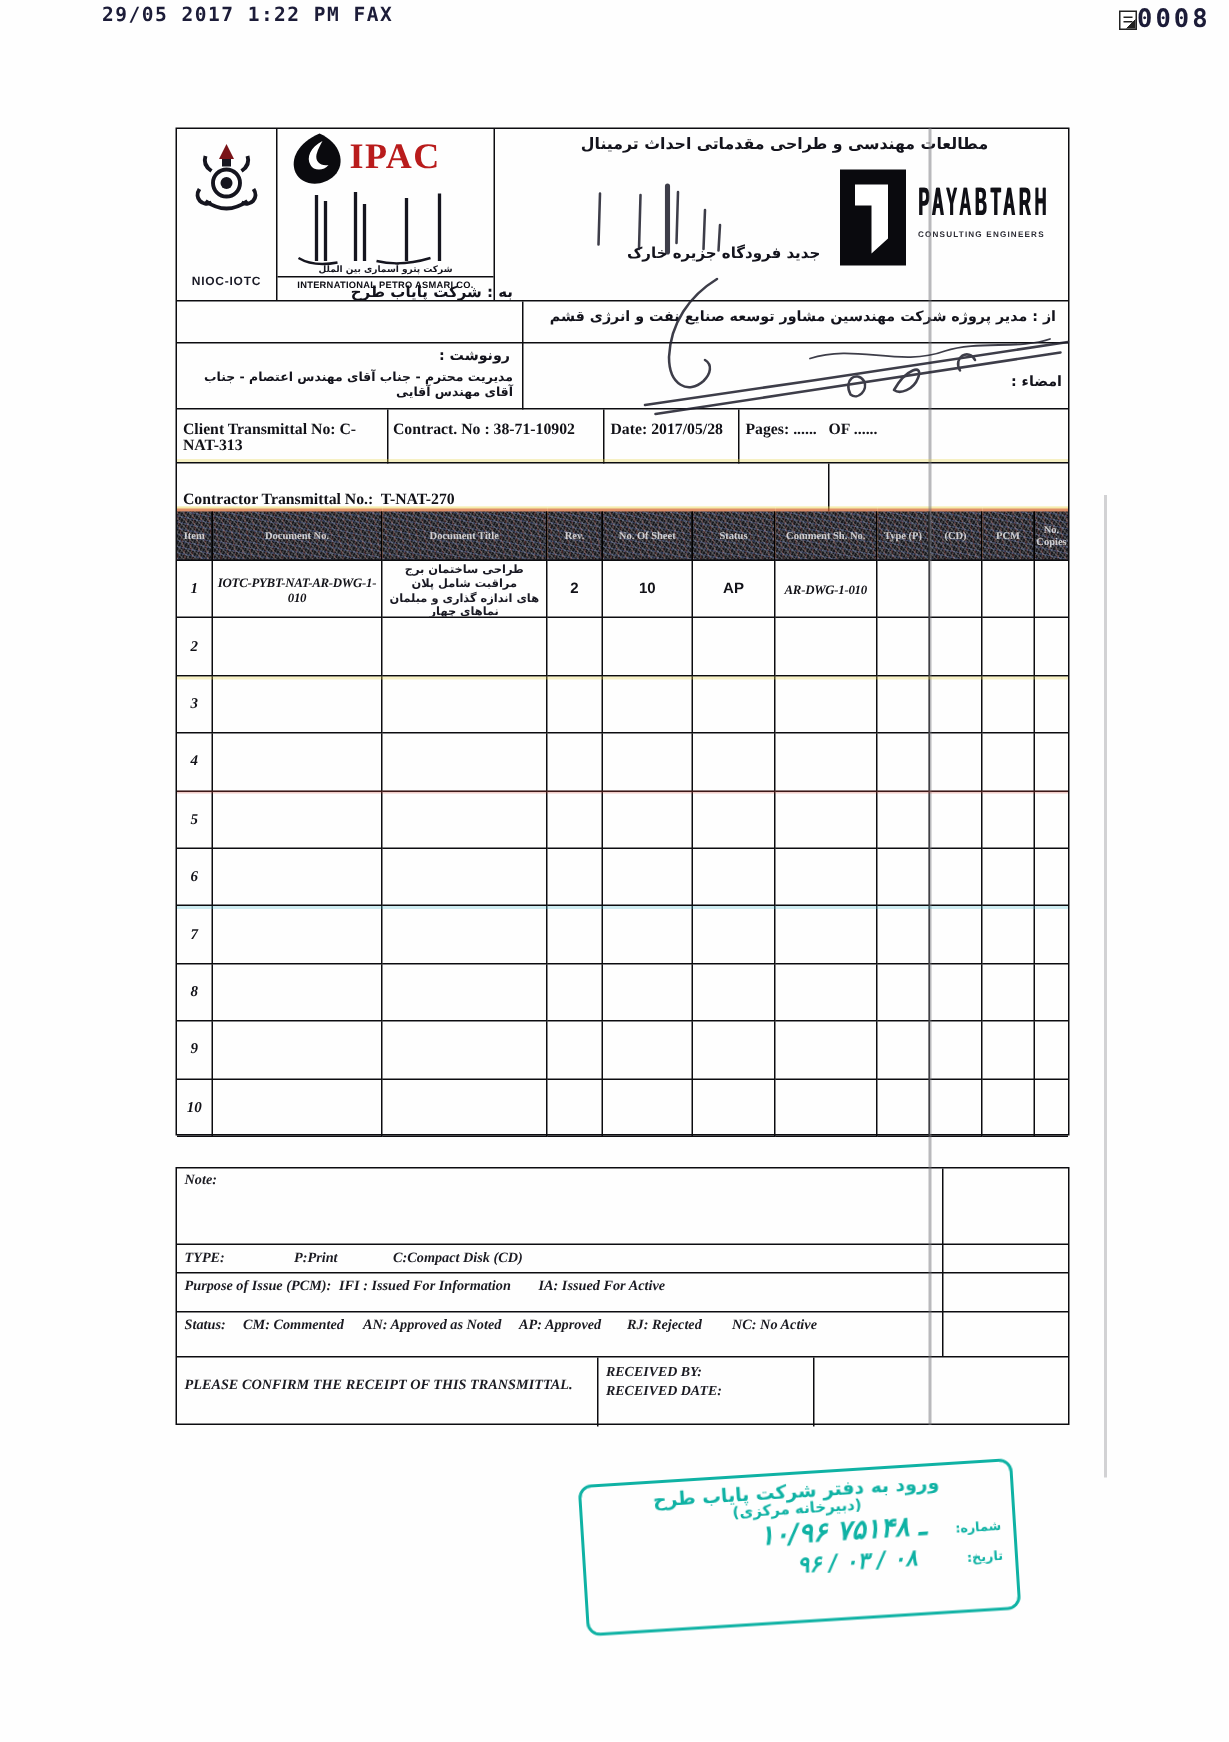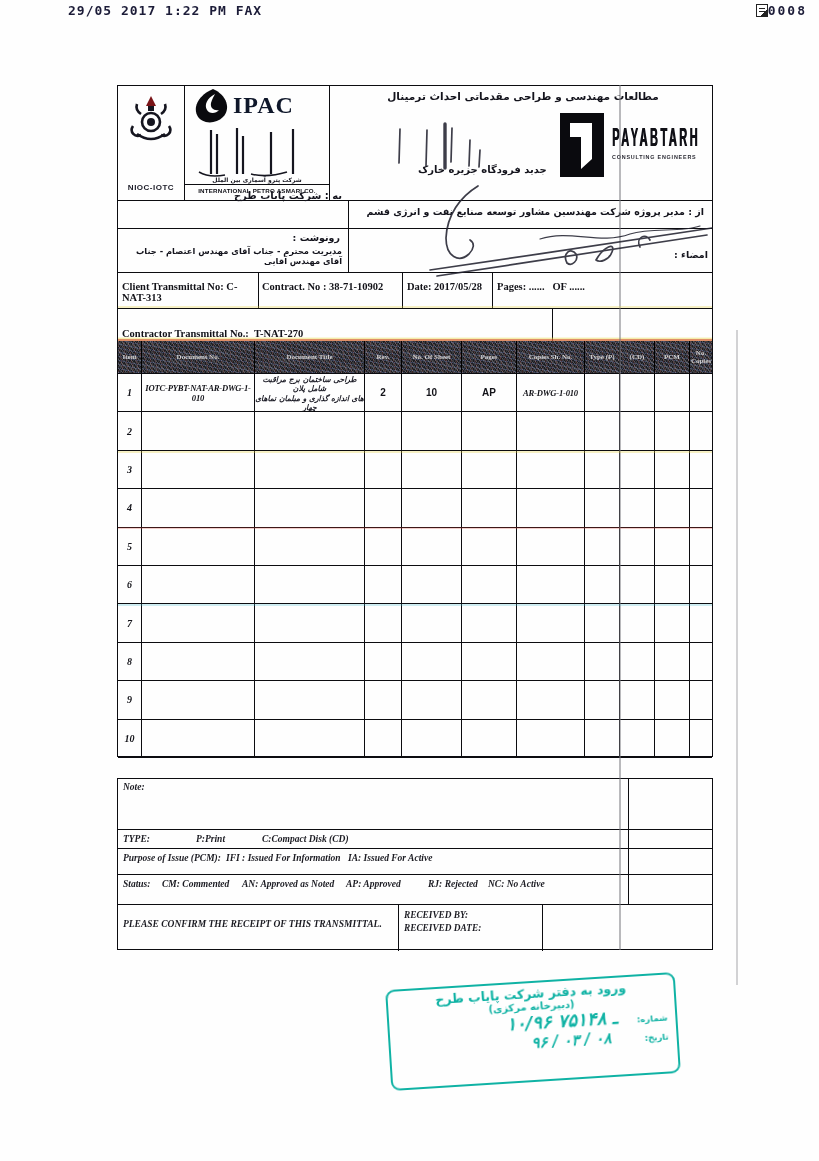--- a/index.html
+++ b/index.html
@@ -6,36 +6,36 @@
   html,body { background:#ffffff; }
   .page {
     position:relative; width:819px; height:1161px; background:#fefefe;
     font-family:"Liberation Serif", serif; color:#121218; overflow:hidden;
   }
   .abs { position:absolute; }
   .soft { filter: blur(.3px); }
 
   
   .fax-left { left:68px; top:3px; font-family:"DejaVu Sans Mono", monospace; font-weight:bold; font-size:13px; letter-spacing:1px; color:#1c1c38; }
-  .fax-right { right:12px; top:3px; font-family:"DejaVu Sans Mono", monospace; font-weight:bold; font-size:13px; letter-spacing:2px; color:#1c1c38; display:flex; align-items:center; gap:0; }
+  .fax-right { right:12px; top:3px; font-family:"DejaVu Sans Mono", monospace; font-weight:bold; font-size:17px; letter-spacing:2px; color:#1c1c38; display:flex; align-items:center; gap:0; }
   .fax-icon { width:12px; height:13px; border:1.6px solid #222; position:relative; background:linear-gradient(135deg,#fff 70%,#222 71%); }
   .fax-icon:before { content:""; position:absolute; left:2px; top:3px; width:6px; height:1.4px; background:#222; box-shadow:0 3px 0 #222; }
 
   
   #form-main { left:117px; top:85px; width:596px; height:672px; border:1.6px solid #0c0c10; }
   #form-notes { left:117px; top:778px; width:596px; height:172px; border:1.6px solid #0c0c10; }
 
   
   .logo-row { position:absolute; left:0; top:0; width:100%; height:115px; border-bottom:1.8px solid #0c0c10; }
   .cell { position:absolute; top:0; height:100%; }
   .nioc-cell { left:0; width:67px; border-right:1.4px solid #0c0c10; text-align:center; }
   .ipac-cell { left:67px; width:145px; border-right:1.4px solid #0c0c10; text-align:center; }
   .title-cell { left:212px; width:384px; }
   .nioc-caption { position:absolute; bottom:8px; width:100%; font-family:"Liberation Sans",sans-serif; font-weight:bold; font-size:8px; letter-spacing:.5px; color:#1a1a26; }
-  .ipac-word { position:absolute; left:48px; top:6px; font-family:"Liberation Serif",serif; font-weight:900; font-size:24px; letter-spacing:1px; color:#0f172a; }
+  .ipac-word { position:absolute; left:48px; top:6px; font-family:"Liberation Serif",serif; font-weight:900; font-size:24px; letter-spacing:1px; color:#b91c1c; }
   .ipac-fa { position:absolute; bottom:17px; width:100%; font-family:"DejaVu Sans",sans-serif; font-size:6px; font-weight:bold; color:#15151f; direction:rtl; }
   .ipac-en { position:absolute; bottom:6px; width:100%; font-family:"Liberation Sans",sans-serif; font-weight:bold; font-size:6.2px; color:#0d0d14; letter-spacing:.2px; border-top:1.6px solid #0c0c10; padding-top:2px; }
   .fa { font-family:"DejaVu Sans",sans-serif; direction:rtl; color:#13131c; }
   .hdr-title1 { position:absolute; right:6px; top:4px; width:370px; text-align:center; font-size:10.5px; font-weight:bold; }
   .hdr-title2 { position:absolute; left:88px; top:78px; font-size:10px; font-weight:bold; }
   .pyb-box { position:absolute; left:230px; top:27px; width:44px; height:64px; background:#0a0a0e; }
   .pyb-word { position:absolute; left:282px; top:36px; font-family:"Liberation Sans",sans-serif; font-weight:bold; font-size:11px; letter-spacing:2.5px; color:#101016; transform:scaleY(2.4); transform-origin:top left; text-shadow:.6px 0 0 #101016; }
   .pyb-cap { position:absolute; left:282px; top:68px; font-family:"Liberation Sans",sans-serif; font-weight:bold; font-size:5.4px; letter-spacing:.8px; color:#2a2a33; }
 
   
@@ -75,21 +75,21 @@
     display:flex; align-items:center; justify-content:center; text-align:center; line-height:8px;
     border-right:1.2px solid #000; border-bottom:1.6px solid #0c0c10; filter:blur(.35px);
     box-shadow:0 -2px 0 rgba(200,50,35,.5), 0 -3.4px 0 rgba(235,215,70,.45); }
   .td { border-right:1.2px solid #0c0c10; border-bottom:1.7px solid #0c0c10; position:relative;
     display:flex; align-items:center; justify-content:center; text-align:center; overflow:hidden; }
   .td.last, .th.last { border-right:none; }
   .it { font-style:italic; font-weight:bold; font-size:10px; }
   .docno { font-style:italic; font-weight:bold; font-size:8.6px; letter-spacing:-.2px; }
   .val { font-family:"Liberation Sans",sans-serif; font-weight:bold; font-size:10px; }
   .fatitle { flex-direction:column; justify-content:flex-start; padding-top:1px; }
-  .fatitle span { display:block; font-family:"DejaVu Sans",sans-serif; direction:rtl; font-size:7.6px; line-height:9.3px; font-weight:bold; color:#1a1a24;font-style:italic; }
+  .fatitle span { display:block; font-family:"DejaVu Sans",sans-serif; direction:rtl; font-size:7.6px; line-height:9.3px; font-weight:bold; color:#1a1a24; }
   .fatitle span:last-child { text-decoration:underline; }
 
   
   .legend { font-weight:bold; font-style:italic; font-size:9.5px; color:#1b1b22; }
   .n-note { position:absolute; left:5px; top:3px; }
   .n-r1 { position:absolute; left:0; top:50px; width:100%; height:19px; border-top:1.7px solid #0c0c10; }
   .n-r2 { position:absolute; left:0; top:69px; width:100%; height:26px; border-top:1.7px solid #0c0c10; }
   .n-r3 { position:absolute; left:0; top:95px; width:100%; height:30px; border-top:1.7px solid #0c0c10;text-align:center; }
   .n-r4 { position:absolute; left:0; top:125px; width:100%; height:47px; border-top:1.7px solid #0c0c10; }
   .notes-vdiv { position:absolute; left:510px; top:0; width:1.4px; height:125px; background:#0c0c10; }
@@ -205,22 +205,22 @@
       <span class="c1">Contractor Transmittal No.:&nbsp; T-NAT-270</span>
     </div>
     <div class="ctr-d"></div>
 
     <div class="tbl">
       <div class="th">Item</div>
       <div class="th">Document No.</div>
       <div class="th">Document Title</div>
       <div class="th">Rev.</div>
       <div class="th">No. Of Sheet</div>
-      <div class="th">Pages</div>
-      <div class="th">Copies Sh. No.</div>
+      <div class="th">Status</div>
+      <div class="th">Comment Sh. No.</div>
       <div class="th">Type (P)</div>
       <div class="th">(CD)</div>
       <div class="th">PCM</div>
       <div class="th last">No. Copies</div>
 
       <div class="td it">1</div>
       <div class="td docno">IOTC-PYBT-NAT-AR-DWG-1-010</div>
       <div class="td fatitle">
         <span>طراحی ساختمان برج مراقبت شامل پلان</span>
         <span>های اندازه گذاری و مبلمان نماهای چهار</span>
@@ -352,29 +352,29 @@
 
     <div class="n-r1">
       <span class="legend n-pos" style="left:5px">TYPE:</span>
       <span class="legend n-pos" style="left:78px">P:Print</span>
       <span class="legend n-pos" style="left:144px">C:Compact Disk (CD)</span>
     </div>
 
     <div class="n-r2">
       <span class="legend n-pos" style="left:5px">Purpose of  Issue (PCM):</span>
       <span class="legend n-pos" style="left:108px">IFI : Issued For Information</span>
-      <span class="legend n-pos" style="left:230px">IA: Issued For Active</span>
+      <span class="legend n-pos" style="left:241px">IA: Issued For Active</span>
     </div>
 
     <div class="n-r3">
       <span class="legend n-pos" style="left:5px">Status:</span>
       <span class="legend n-pos" style="left:44px">CM: Commented</span>
       <span class="legend n-pos" style="left:124px">AN: Approved as Noted</span>
       <span class="legend n-pos" style="left:228px">AP: Approved</span>
-      <span class="legend n-pos" style="left:310px">RJ: Rejected</span>
+      <span class="legend n-pos" style="left:300px">RJ: Rejected</span>
       <span class="legend n-pos" style="left:370px">NC: No Active</span>
     </div>
 
     <div class="n-r4">
       <span class="legend confirm-txt">PLEASE CONFIRM THE RECEIPT OF THIS TRANSMITTAL.</span>
       <div class="recv-div1"></div>
       <div class="recv-div2"></div>
       <div class="legend recv">
         <div>RECEIVED BY:</div>
         <div>RECEIVED DATE:</div>

